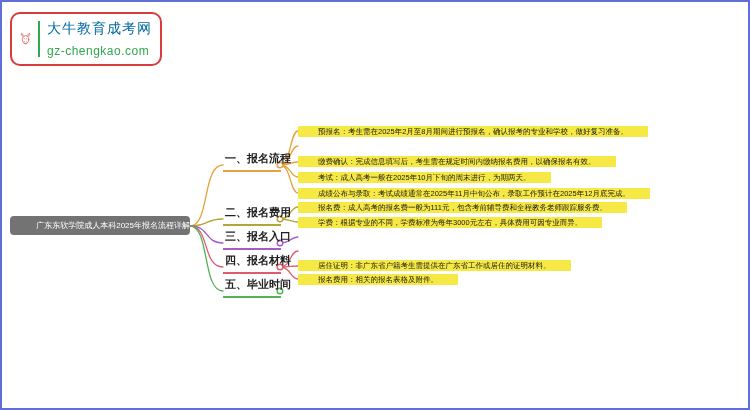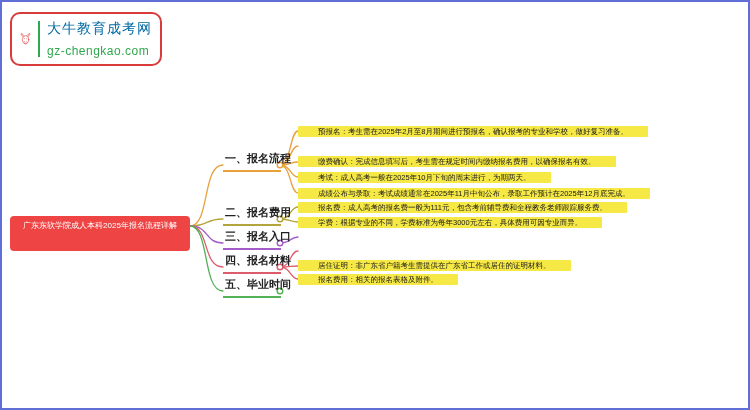--- a/index.html
+++ b/index.html
@@ -6,21 +6,21 @@
   body{font-family:"Liberation Sans","DejaVu Sans",sans-serif;background:#fff}
   .canvas{position:relative;width:750px;height:410px;border:2px solid #5F6FD6;background:#fff;overflow:hidden}
   .links{position:absolute;left:0;top:0}
   .links path{fill:none;stroke-width:1.3;stroke-linecap:round}
   .c1{stroke:#E8A13C}.c2{stroke:#B3A43B}.c3{stroke:#A45CC8}.c4{stroke:#DE5B6D}.c5{stroke:#53B156}
   .dot{fill:#fff;stroke-width:1.4}
   .logo{position:absolute;left:8px;top:10px;width:152px;height:54px;border:2px solid #D93A3A;border-radius:10px;display:flex;align-items:center;padding:4px 8px;gap:7px;background:#fff}
   .logo-divider{width:2px;height:36px;background:#2FA84F;flex:none}
   .logo-title{font-size:14px;font-weight:normal;color:#0369a1;letter-spacing:1px;white-space:nowrap}
   .logo-domain{font-size:12px;color:#2FA84F;margin-top:6px;letter-spacing:.5px}
-  .root-node{position:absolute;left:8px;top:214px;width:180px;height:35px;background:#ef4444;border-radius:4px;color:#fff;font-size:8px;line-height:19px;text-align:center;white-space:nowrap;overflow:hidden}
+  .root-node{position:absolute;left:8px;top:214px;width:180px;height:19px;background:#737373;border-radius:4px;color:#fff;font-size:8px;line-height:19px;text-align:right;white-space:nowrap;overflow:hidden}
   .branch{position:absolute;left:221px;width:58px;font-size:11px;font-weight:600;color:#222;line-height:12px;padding:0 2px 6px 2px;border-bottom:2px solid;white-space:nowrap}
   .b1{top:150px;border-color:#E8A13C}
   .b2{top:204px;border-color:#B3A43B}
   .b3{top:228px;border-color:#A45CC8}
   .b4{top:252px;border-color:#DE5B6D}
   .b5{top:276px;border-color:#53B156}
   .leaf{position:absolute;left:296px;background:#F6E845;color:#1a1a1a;font-size:7.5px;line-height:11px;padding:0 20px;white-space:nowrap;border-radius:1px}
 </style>
 </head>
 <body>

